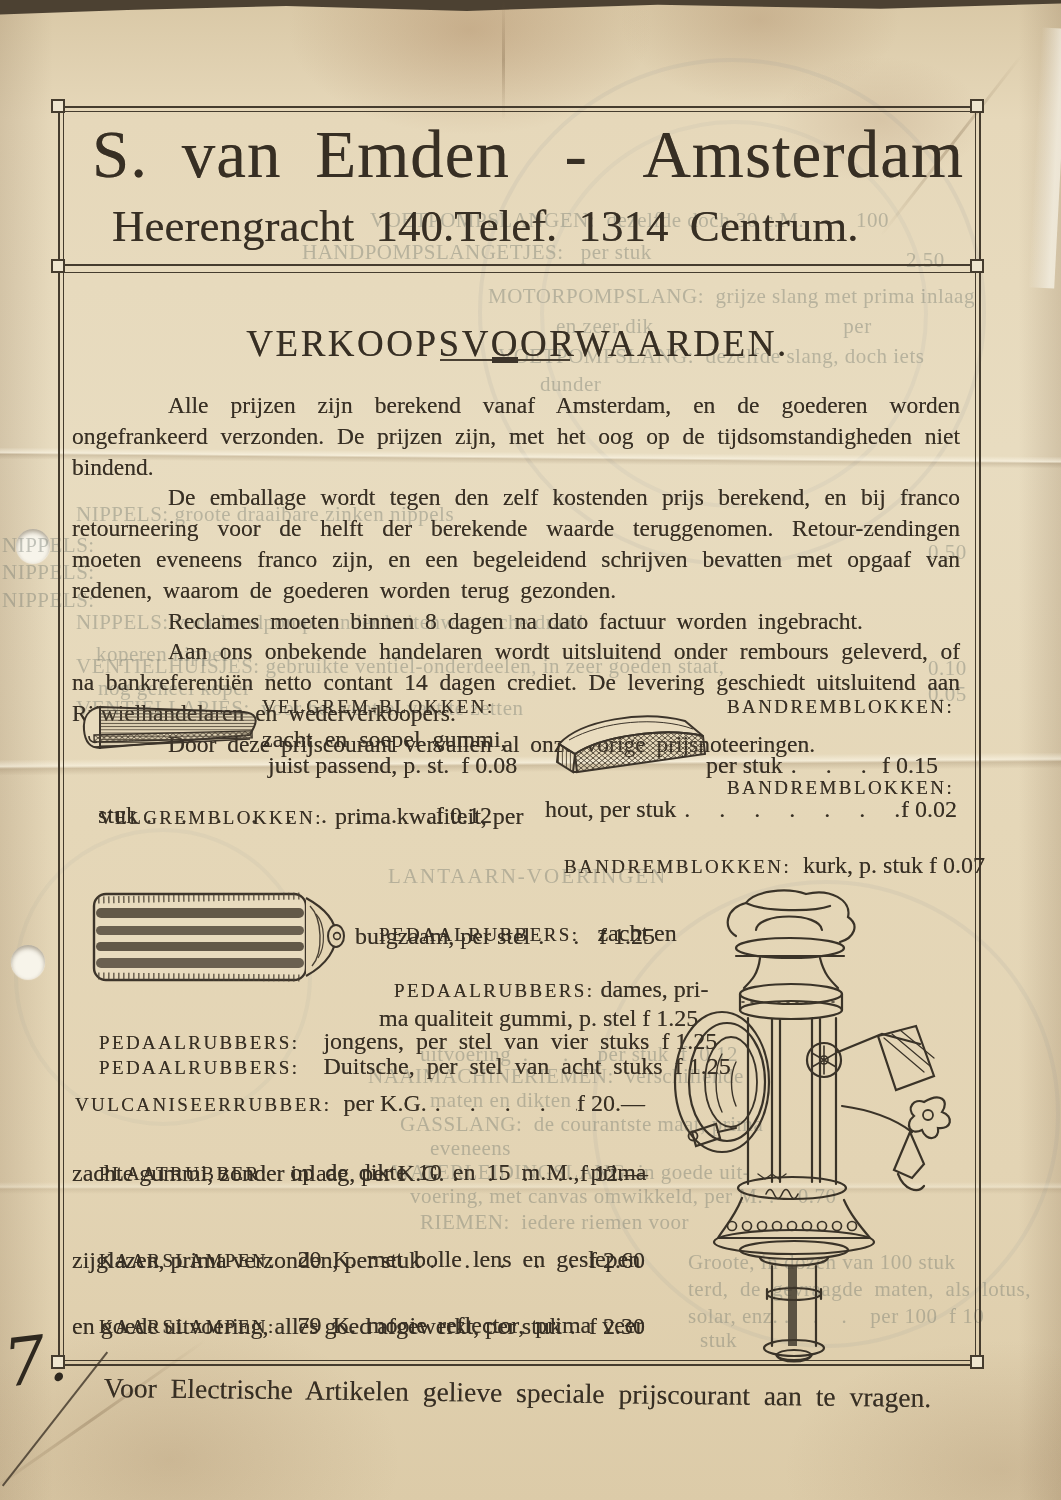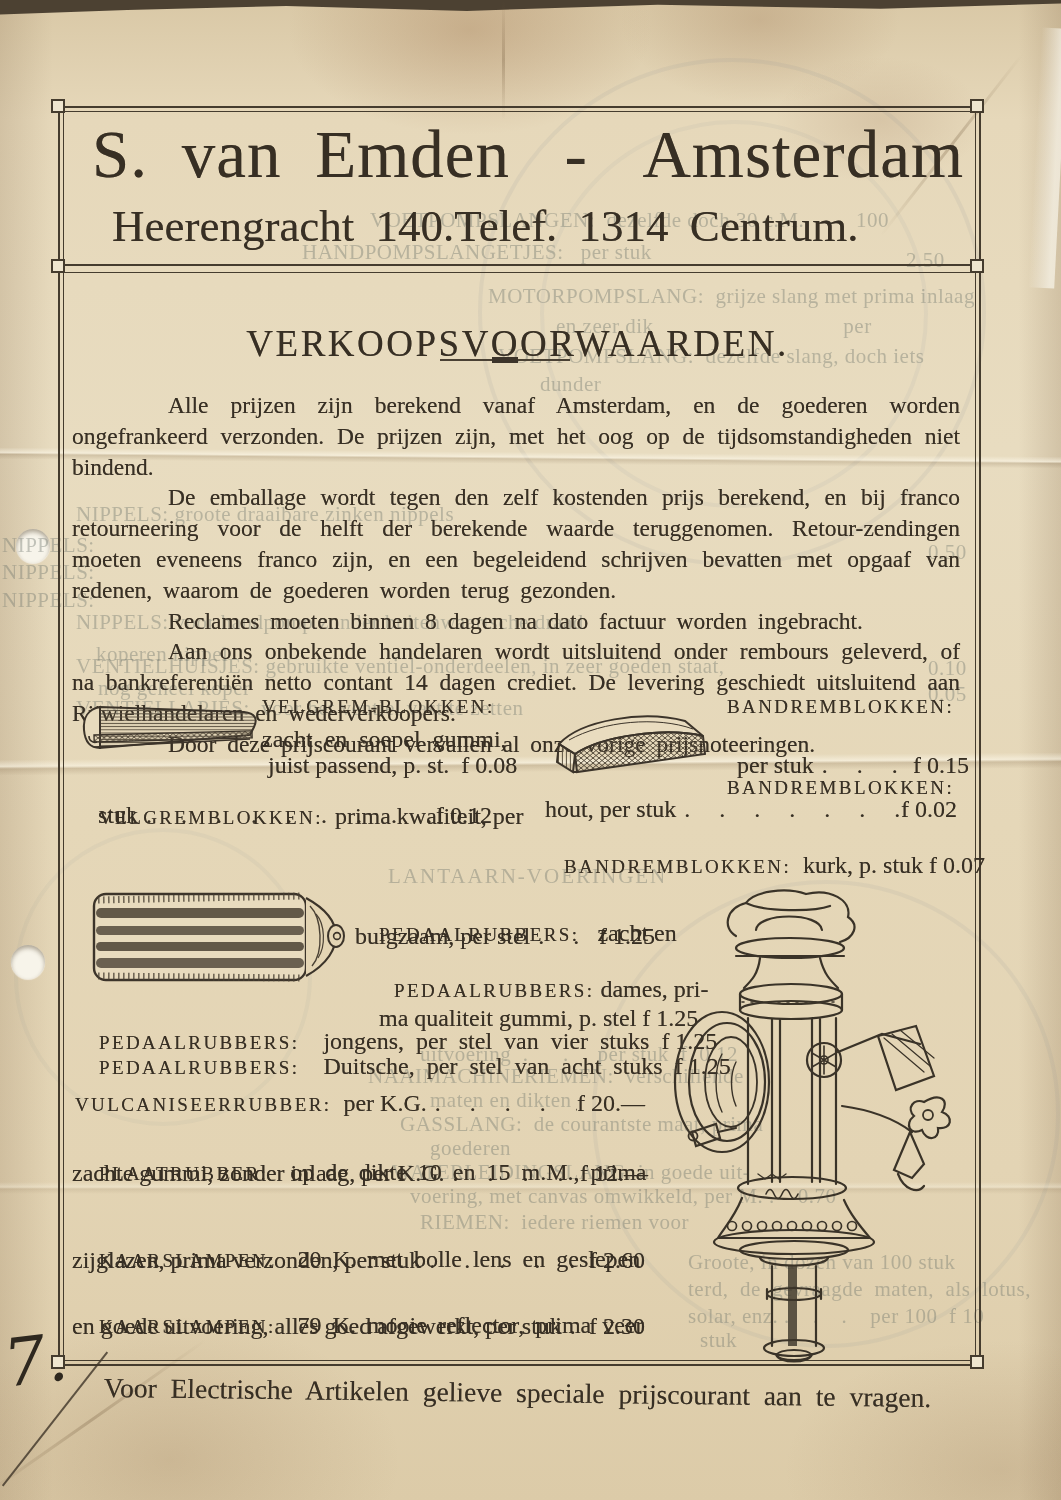--- a/index.html
+++ b/index.html
@@ -97,21 +97,21 @@
   <div class="bl" style="left:98px;top:676px;">nog geheel koper</div>
   <div class="bl" style="left:76px;top:696px;">VENTIELLAPJES:  voor het ventiel vast te zetten</div>
   <div class="bl" style="left:928px;top:540px;">0.50</div>
   <div class="bl" style="left:928px;top:656px;">0.10</div>
   <div class="bl" style="left:928px;top:682px;">0.05</div>
   <div class="bl" style="left:388px;top:864px;letter-spacing:2px;">LANTAARN-VOERINGEN</div>
   <div class="bl" style="left:420px;top:1042px;">uitvoering  .      .     per stuk  f  0.12</div>
   <div class="bl" style="left:368px;top:1064px;">NAAIMACHINERIEMEN:  verschillende</div>
   <div class="bl" style="left:430px;top:1088px;">maten en dikten</div>
   <div class="bl" style="left:400px;top:1112px;">GASSLANG:  de courantste maat, prima</div>
-  <div class="bl" style="left:430px;top:1136px;">goederen</div>
+  <div class="bl" style="left:430px;top:1136px;">eveneens</div>
   <div class="bl" style="left:392px;top:1160px;">WATERLEIDINGSLANG: in goede uit-</div>
   <div class="bl" style="left:410px;top:1184px;">voering, met canvas omwikkeld, per M. .    0.70</div>
   <div class="bl" style="left:420px;top:1210px;">RIEMEN:  iedere riemen voor</div>
   <div class="bl" style="left:688px;top:1250px;">Groote, in dozen van 100 stuk</div>
   <div class="bl" style="left:688px;top:1277px;">terd,  de  gevraagde  maten,  als  lotus,</div>
   <div class="bl" style="left:688px;top:1304px;">solar, enz. .    .    .    per 100  f 10</div>
   <div class="bl" style="left:700px;top:1328px;">stuk</div>
 
   <div class="frame"></div>
   <div class="hsep"></div>
@@ -177,21 +177,21 @@
 
   <svg class="ill" style="left:545px;top:708px;" width="170" height="74" viewBox="0 0 170 74">
     <path d="M14,36 C36,12 98,2 140,13 L158,28 C120,19 56,28 30,46 Z" fill="#e9dcbf" stroke="#3c342a" stroke-width="2"></path>
     <path d="M24,32 C58,13 112,8 148,21" fill="none" stroke="#3c342a" stroke-width="1"></path>
     <path d="M14,36 L12,54 L28,64 L30,46 Z" fill="url(#hatchV)" stroke="#3c342a" stroke-width="2"></path>
     <path d="M30,46 C56,28 120,19 158,28 L160,46 L32,64 Z" fill="url(#hatchX)" stroke="#3c342a" stroke-width="2"></path>
     <path d="M28,64 L32,64" stroke="#3c342a" stroke-width="2"></path>
   </svg>
 
   <div class="tl caps ink" style="left:727px;top:696px;">BANDREMBLOKKEN:</div>
-  <div class="tl lead ink" style="left:737px;top:752px;width:232px;">
+  <div class="tl lead ink" style="left:706px;top:752px;width:232px;">
     <span>per stuk</span>
     <span class="dts">.   .   .   .   .   .   .   .   .   .   .   .   .   .   .   .   .   .   .</span>
     <span class="prc">f 0.15</span>
   </div>
   <div class="tl caps ink" style="left:727px;top:777px;">BANDREMBLOKKEN:</div>
   <div class="tl lead ink" style="left:545px;top:796px;width:412px;">
     <span>hout, per stuk</span>
     <span class="dts">.   .   .   .   .   .   .   .   .   .   .   .   .   .   .   .   .   .   .</span>
     <span class="prc">f 0.02</span>
   </div>

